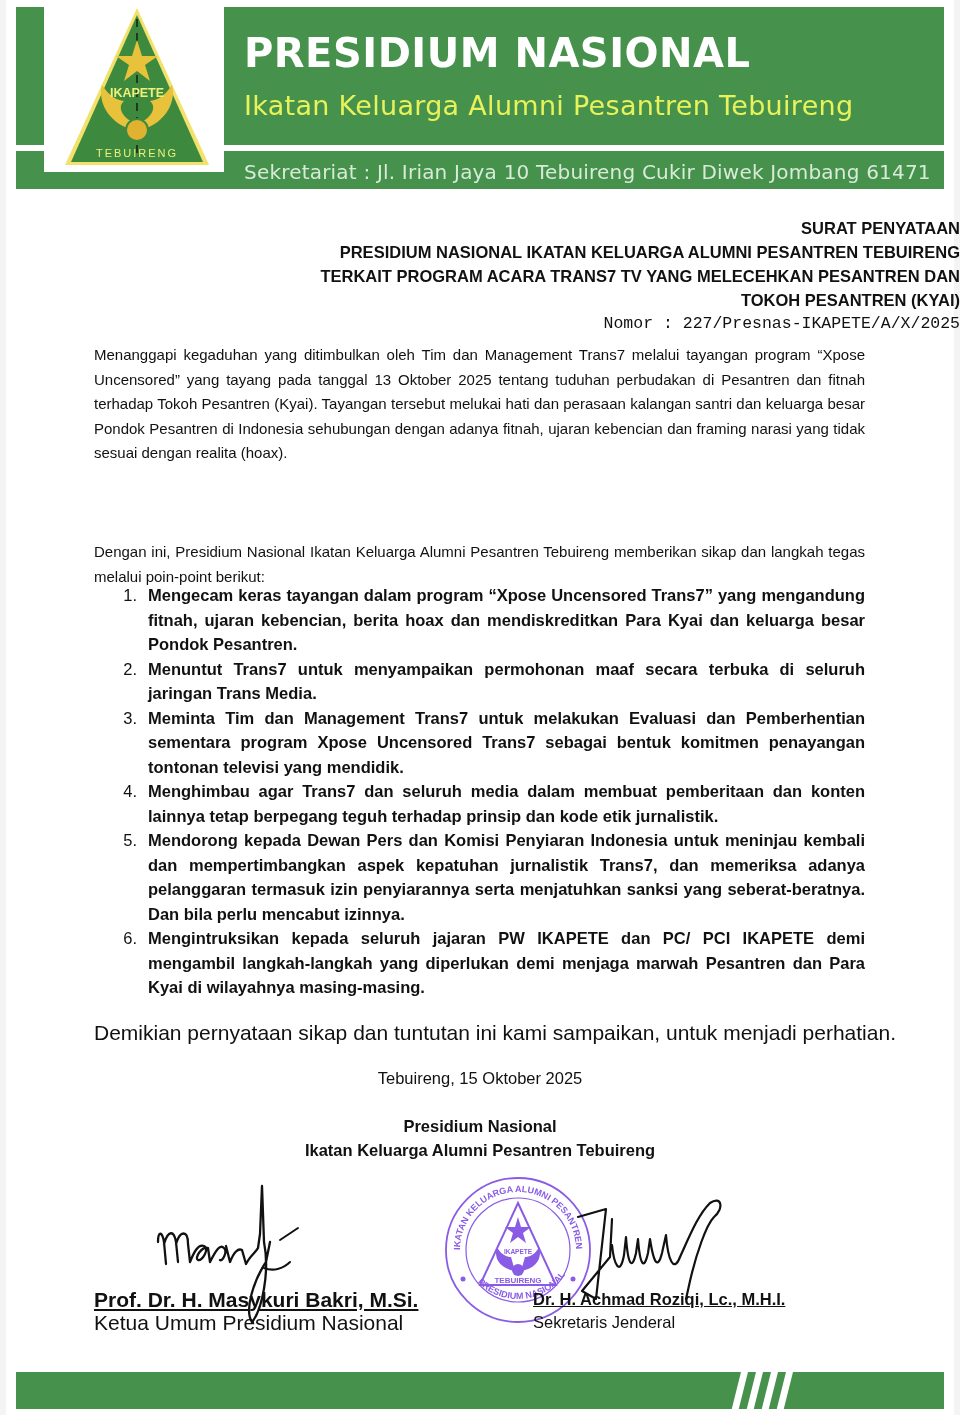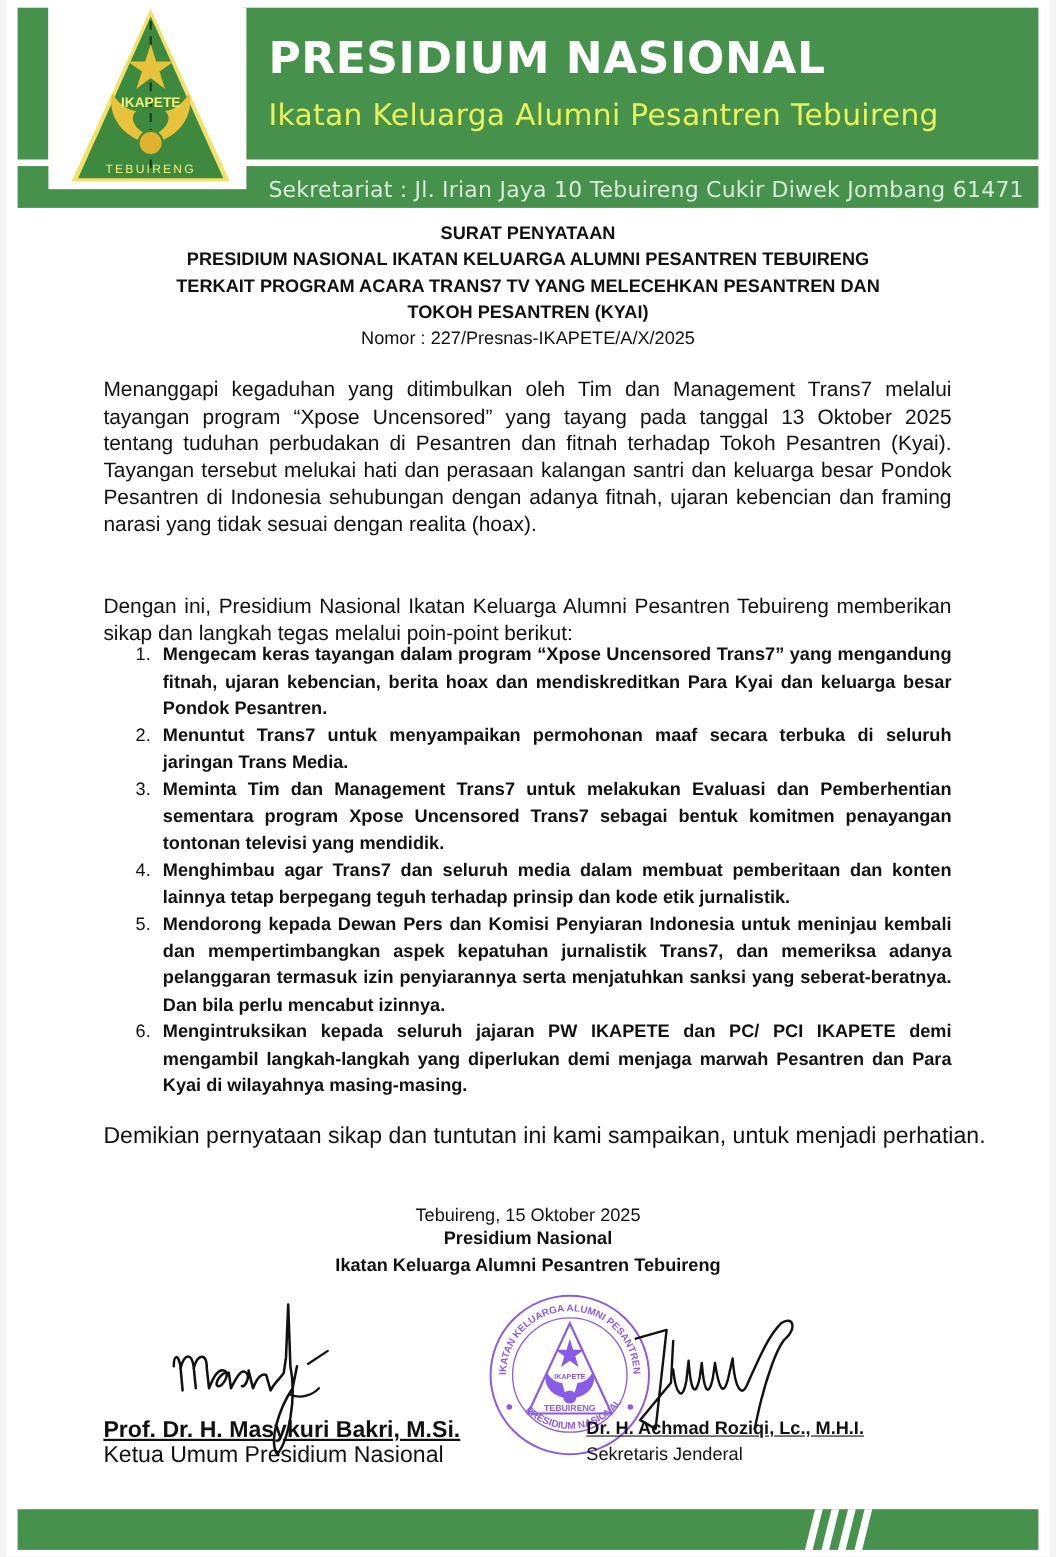--- a/index.html
+++ b/index.html
@@ -11,25 +11,25 @@
   .hdr-left { position: absolute; left: 10px; top: 7px; width: 28px; height: 138px; background: #46914b; }
   .hdr-bottom { position: absolute; left: 10px; top: 151px; width: 928px; height: 38px; background: #46914b; }
   .hdr-white-notch { position: absolute; left: 38px; top: 7px; width: 180px; height: 165px; background: #fff; }
   .hdr-main { position: absolute; left: 214px; top: 7px; width: 724px; height: 138px; background: #46914b; }
   .hdr-title { position: absolute; left: 238px; top: 30px; font-size: 40px; font-weight: bold; color: #fff; letter-spacing: 0.5px; font-family: "DejaVu Sans", sans-serif; }
   .hdr-subtitle { position: absolute; left: 238px; top: 90px; font-size: 27px; color: #e8f25a; font-family: "DejaVu Sans", sans-serif; letter-spacing: 0.3px; }
   .hdr-address { position: absolute; left: 238px; top: 160px; font-size: 20px; color: #d7ebd8; font-family: "DejaVu Sans", sans-serif; letter-spacing: 0.2px; }
   .logo { position: absolute; left: 56px; top: 5px; width: 150px; height: 165px; }
 
   
-  .title-block { position: absolute; left: 0; top: 200px; width: 960px; text-align: center; }
+  .title-block { position: absolute; left: 0; top: 216px; width: 960px; text-align: right; }
   .title-block .t { font-weight: bold; font-size: 16.5px; line-height: 24px; }
-  .title-block .nomor { font-size: 16.5px; line-height: 24px; }
+  .title-block .nomor { font-size: 16.5px; line-height: 24px; font-family: Liberation Mono, monospace; }
 
-  .para { position: absolute; left: 94px; width: 771px; font-size: 19px; line-height: 24.5px; text-align: justify; }
+  .para { position: absolute; left: 94px; width: 771px; font-size: 15px; line-height: 24.5px; text-align: justify; }
   .p1 { top: 343px; }
   .p2 { top: 512px; margin-top: 28px; }
 
   ol.points { position: absolute; left: 94px; top: 583px; width: 771px; list-style: none; font-size: 16.5px; line-height: 24.5px; }
   ol.points li { display: flex; text-align: justify; }
   ol.points .num { width: 54px; flex: none; text-align: right; padding-right: 11px; }
   ol.points .txt { flex: 1; font-weight: bold; }
 
   .closing { position: absolute; left: 94px; top: 1021px; font-size: 21px; }
   .date { position: absolute; left: 0; width: 960px; top: 1069px; text-align: center; font-size: 16.5px; }
@@ -105,21 +105,21 @@
         <span class="num">5.</span>
         <span class="txt">Mendorong kepada Dewan Pers dan Komisi Penyiaran Indonesia untuk meninjau kembali dan mempertimbangkan aspek kepatuhan jurnalistik Trans7, dan memeriksa adanya pelanggaran termasuk izin penyiarannya serta menjatuhkan sanksi yang seberat-beratnya. Dan bila perlu mencabut izinnya.</span>
       </li>
     <li>
         <span class="num">6.</span>
         <span class="txt">Mengintruksikan kepada seluruh jajaran PW IKAPETE dan PC/ PCI IKAPETE demi mengambil langkah-langkah yang diperlukan demi menjaga marwah Pesantren dan Para Kyai di wilayahnya masing-masing.</span>
       </li>
   </ol>
 
   <p class="closing" style="left:88px;">Demikian pernyataan sikap dan tuntutan ini kami sampaikan, untuk menjadi perhatian.</p>
-  <div class="date" style="left:-6px;margin-top:27px;">Tebuireng, 15 Oktober 2025</div>
+  <div class="date" style="left:-6px;">Tebuireng, 15 Oktober 2025</div>
   <div class="org" style="left:-6px;">
     <div>Presidium Nasional</div>
     <div>Ikatan Keluarga Alumni Pesantren Tebuireng</div>
   </div>
 
   <svg class="sig-scribble-left" style="left:144px;" viewBox="0 0 160 150">
     <path d="M8,60 C8,50 12,48 14,60 L16,82 M14,62 C18,48 24,48 26,60 L28,80 M26,62 C30,48 38,48 38,62 L40,80 C44,70 48,62 54,64 C60,66 52,80 48,78 C44,76 52,64 58,66 L60,80 C66,68 70,62 74,66 C78,70 72,80 70,78 M76,64 L80,80 C84,70 88,66 92,68 L96,82 C100,74 106,70 108,66 L110,52 L112,4 L114,60 C120,90 112,128 102,140 C94,128 104,98 116,80 L120,60" stroke="#111" stroke-width="2.3" fill="none" stroke-linecap="round" stroke-linejoin="round"></path>
     <path d="M130,58 L148,46" stroke="#111" stroke-width="2" fill="none" stroke-linecap="round"></path>
     <path d="M114,86 C124,90 134,86 140,80" stroke="#111" stroke-width="2" fill="none" stroke-linecap="round"></path>
   </svg>

